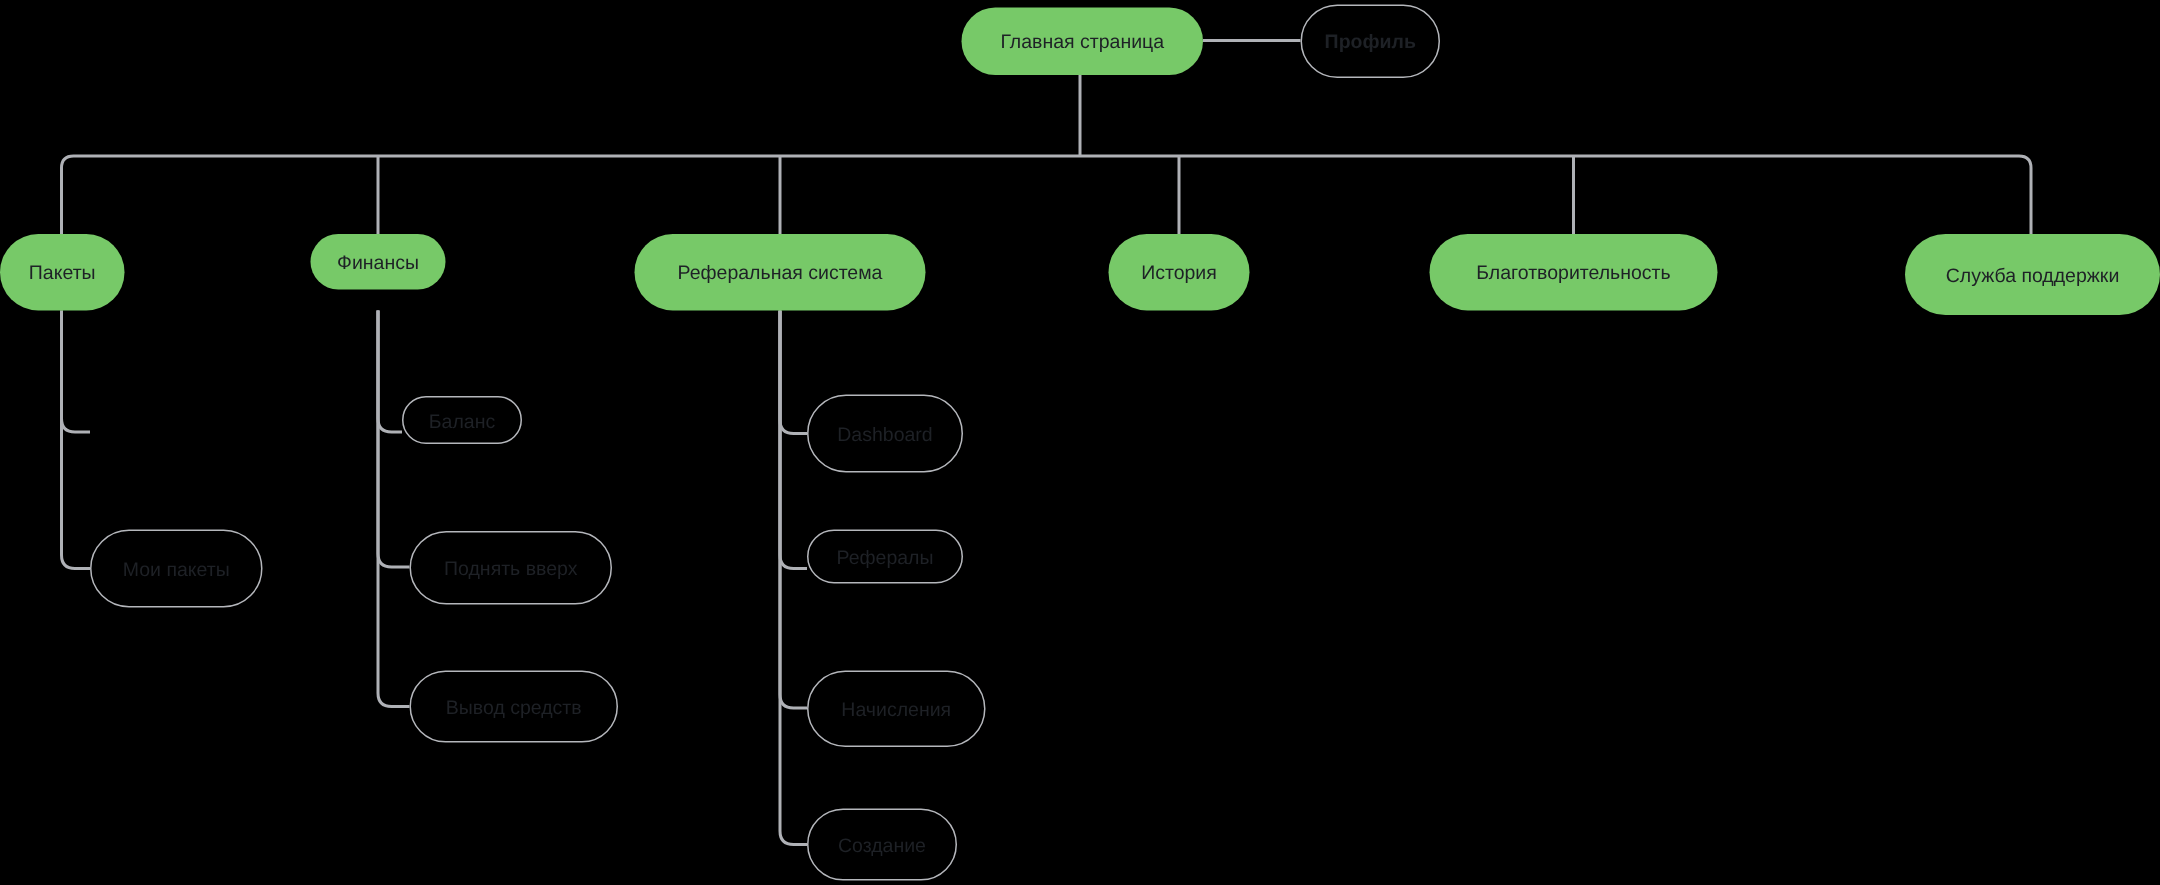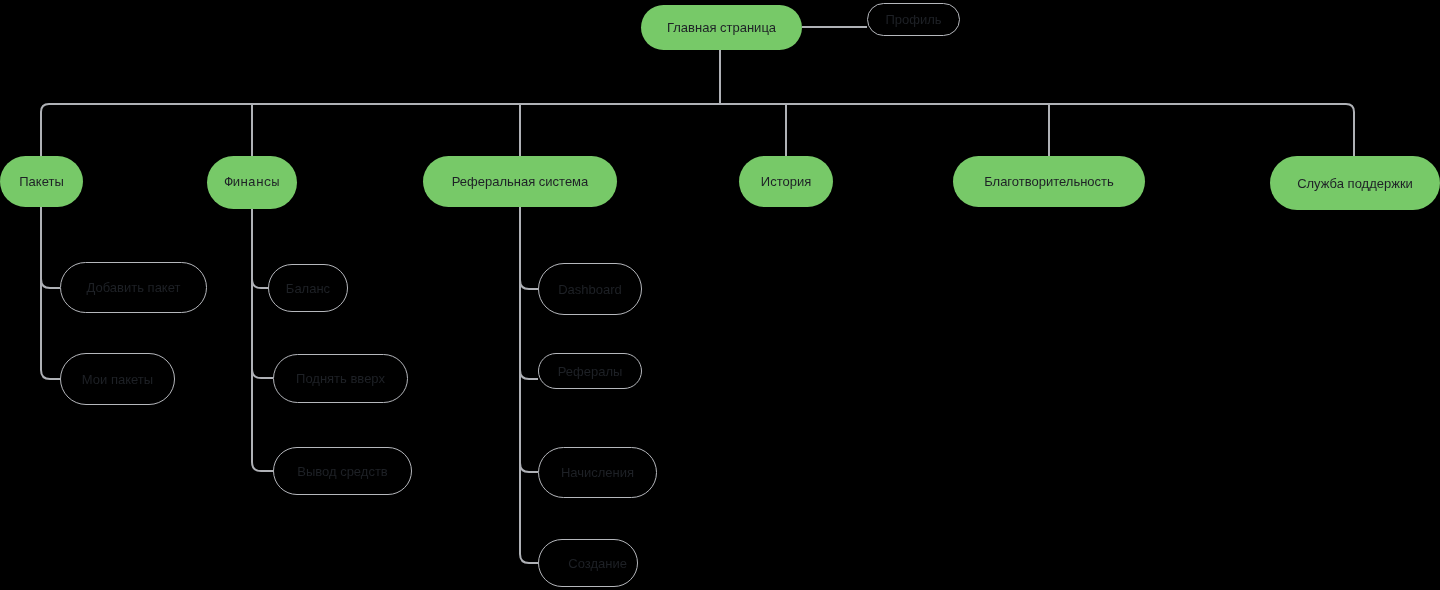--- a/index.html
+++ b/index.html
@@ -78,66 +78,63 @@
 
     <path d="M 520 207 L 520 280 Q 520 289 529 289 L 538 289"></path>
     <path d="M 520 207 L 520 370 Q 520 379 529 379 L 538 379"></path>
     <path d="M 520 207 L 520 463 Q 520 472 529 472 L 538 472"></path>
     <path d="M 520 207 L 520 554 Q 520 563 529 563 L 538 563"></path>
   </svg>
 
   <div class="node primary" style="left:641px; top:5px; width:161px; height:45px;">
     <span class="label">Главная страница</span>
   </div>
-  <div class="node secondary" style="left:867px; top:3px; width:93px; height:33px;">
+  <div class="node secondary" style="left:867px; top:3px; width:93px; height:49px;font-weight:bold;">
     <span class="label">Профиль</span>
   </div>
 
   <div class="node primary" style="left:0px; top:156px; width:83px; height:51px;">
     <span class="label">Пакеты</span>
   </div>
-  <div class="node primary" style="left:207px; top:156px; width:90px; height:53px;font-family:Liberation Mono, monospace;">
+  <div class="node primary" style="left:207px; top:156px; width:90px; height:37px;">
     <span class="label">Финансы</span>
   </div>
   <div class="node primary" style="left:423px; top:156px; width:194px; height:51px;">
     <span class="label">Реферальная система</span>
   </div>
   <div class="node primary" style="left:739px; top:156px; width:94px; height:51px;">
     <span class="label">История</span>
   </div>
   <div class="node primary" style="left:953px; top:156px; width:192px; height:51px;">
     <span class="label">Благотворительность</span>
   </div>
   <div class="node primary" style="left:1270px; top:156px; width:170px; height:54px;">
     <span class="label">Служба поддержки</span>
   </div>
 
-  <div class="node secondary" style="left:60px; top:262px; width:147px; height:51px;">
-    <span class="label">Добавить пакет</span>
-  </div>
   <div class="node secondary" style="left:60px; top:353px; width:115px; height:52px;">
     <span class="label">Мои пакеты</span>
   </div>
 
-  <div class="node secondary" style="left:268px; top:264px; width:80px; height:48px;">
+  <div class="node secondary" style="left:268px; top:264px; width:80px; height:32px;">
     <span class="label">Баланс</span>
   </div>
   <div class="node secondary" style="left:273px; top:354px; width:135px; height:49px;text-align:right;">
     <span class="label">Поднять вверх</span>
   </div>
   <div class="node secondary" style="left:538px; top:263px; width:104px; height:52px;">
     <span class="label">Dashboard</span>
   </div>
 
   <div class="node secondary" style="left:273px; top:447px; width:139px; height:48px;">
     <span class="label">Вывод средств</span>
   </div>
   <div class="node secondary" style="left:538px; top:353px; width:104px; height:36px;">
     <span class="label">Рефералы</span>
   </div>
   <div class="node secondary" style="left:538px; top:447px; width:119px; height:51px;">
     <span class="label">Начисления</span>
   </div>
-  <div class="node secondary" style="left:538px; top:539px; width:100px; height:48px;justify-content:flex-end;">
+  <div class="node secondary" style="left:538px; top:539px; width:100px; height:48px;">
     <span class="label">Создание</span>
   </div>
 
 </div>
 
 </body></html>

